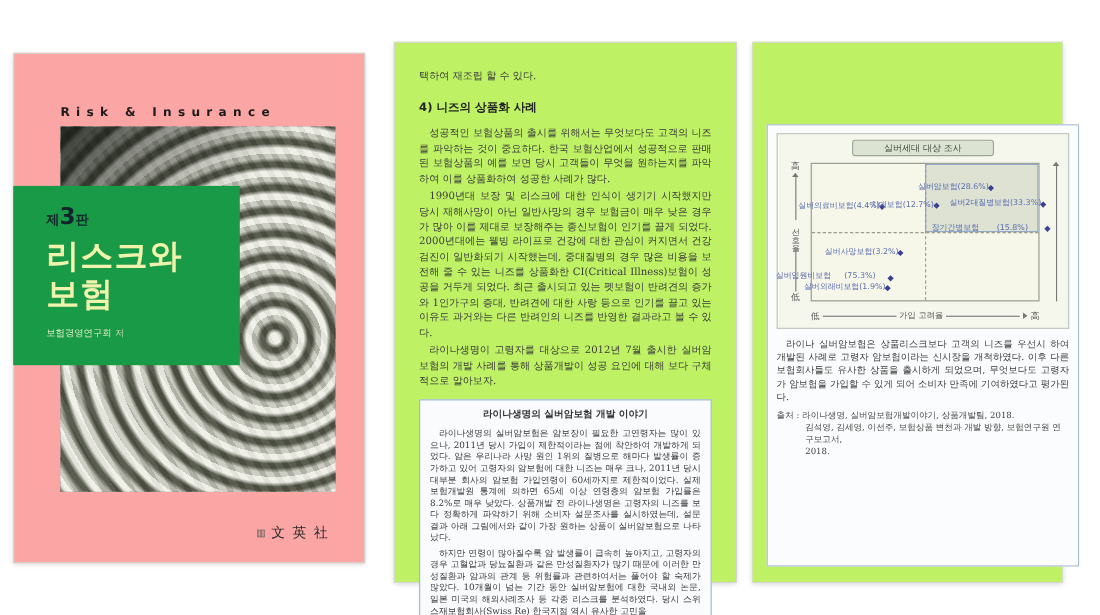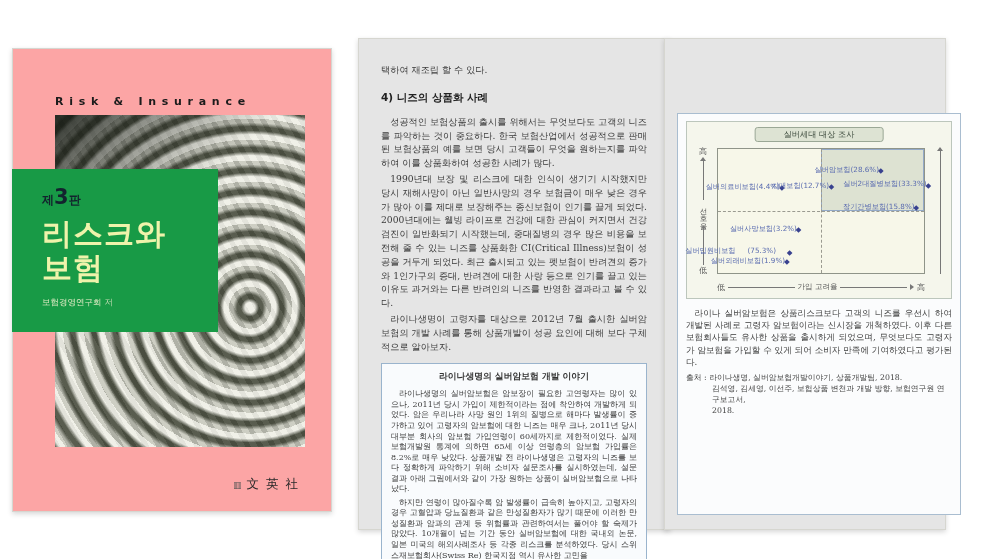--- a/index.html
+++ b/index.html
@@ -2,21 +2,21 @@
 <html><head>
 <meta charset="utf-8">
 <style>
   html,body{margin:0;padding:0;}
   body{
     width:1000px;height:559px;position:relative;overflow:hidden;
     background:#ffffff;
     font-family:"DejaVu Sans","Liberation Sans",sans-serif;
   }
   .page{
-    position:absolute;background:#e5e5e5;
+    position:absolute;background:#bef264;
     border:1px solid #d6d6d0;
     box-shadow:0 2px 5px rgba(0,0,0,.16);
   }
   
   #cover{left:12px;top:48px;width:318px;height:462px;background:#fca5a5;}
   .cover-title-en{
     position:absolute;left:42px;top:46px;font-size:11px;font-weight:bold;
     letter-spacing:.52em;color:#1b1b1b;white-space:nowrap;
   }
   .cover-photo{
@@ -57,21 +57,21 @@
   .story-box{
     margin-top:10px;border:1px solid #9ab4cd;background:#f9fbfd;
     padding:7px 9px 6px 9px;
   }
   .story-box-title{
     text-align:center;font-weight:bold;font-size:8.8px;color:#333;margin:0 0 6px 0;
     font-family:"DejaVu Sans","Liberation Sans",sans-serif;
   }
   .story-box p{font-size:8px;line-height:1.32;text-align:justify;margin:0 0 3px 0;}
   
-  #page-right{left:664px;top:38px;width:282px;height:492px;box-sizing:border-box;}
+  #page-right{left:684px;top:38px;width:282px;height:492px;box-sizing:border-box;}
   .big-box{
     position:absolute;left:12px;top:74px;width:284px;height:402px;
     border:1px solid #a9bdd0;background:#fbfcfd;padding:7px 8px;box-sizing:border-box;
   }
   .big-box p{font-size:8.6px;line-height:1.42;text-align:justify;margin:0 0 4px 0;}
   .source-note{font-size:7.8px;line-height:1.4;color:#444;margin-top:5px;}
   .source-note .src-line2,.source-note .src-line3{padding-left:26px;display:block;}
   
   .chart{
     position:relative;height:176px;margin:0 0 8px 0;
@@ -188,21 +188,21 @@
           <div class="pt" style="left: 63.5%; bottom: 80%;">
             <div class="pt-n">실버암보험</div>
             <div class="pt-v">(28.6%)</div>
             <div class="pt-d"></div>
           </div>
           <div class="pt" style="left: 82%; bottom: 68%;">
             <div class="pt-n">실버2대질병보험</div>
             <div class="pt-v">(33.3%)</div>
             <div class="pt-d"></div>
           </div>
-          <div class="pt" style="left: 79%; bottom: 50%;">
+          <div class="pt" style="left: 79%; bottom: 50%; gap: 16px;">
             <div class="pt-n">장기간병보험</div>
             <div class="pt-v">(15.8%)</div>
             <div class="pt-d"></div>
           </div>
           <div class="pt" style="left: 23%; bottom: 32%;">
             <div class="pt-n">실버사망보험</div>
             <div class="pt-v">(3.2%)</div>
             <div class="pt-d"></div>
           </div>
           <div class="pt" style="left: 10%; bottom: 14%; gap: 12px;">

